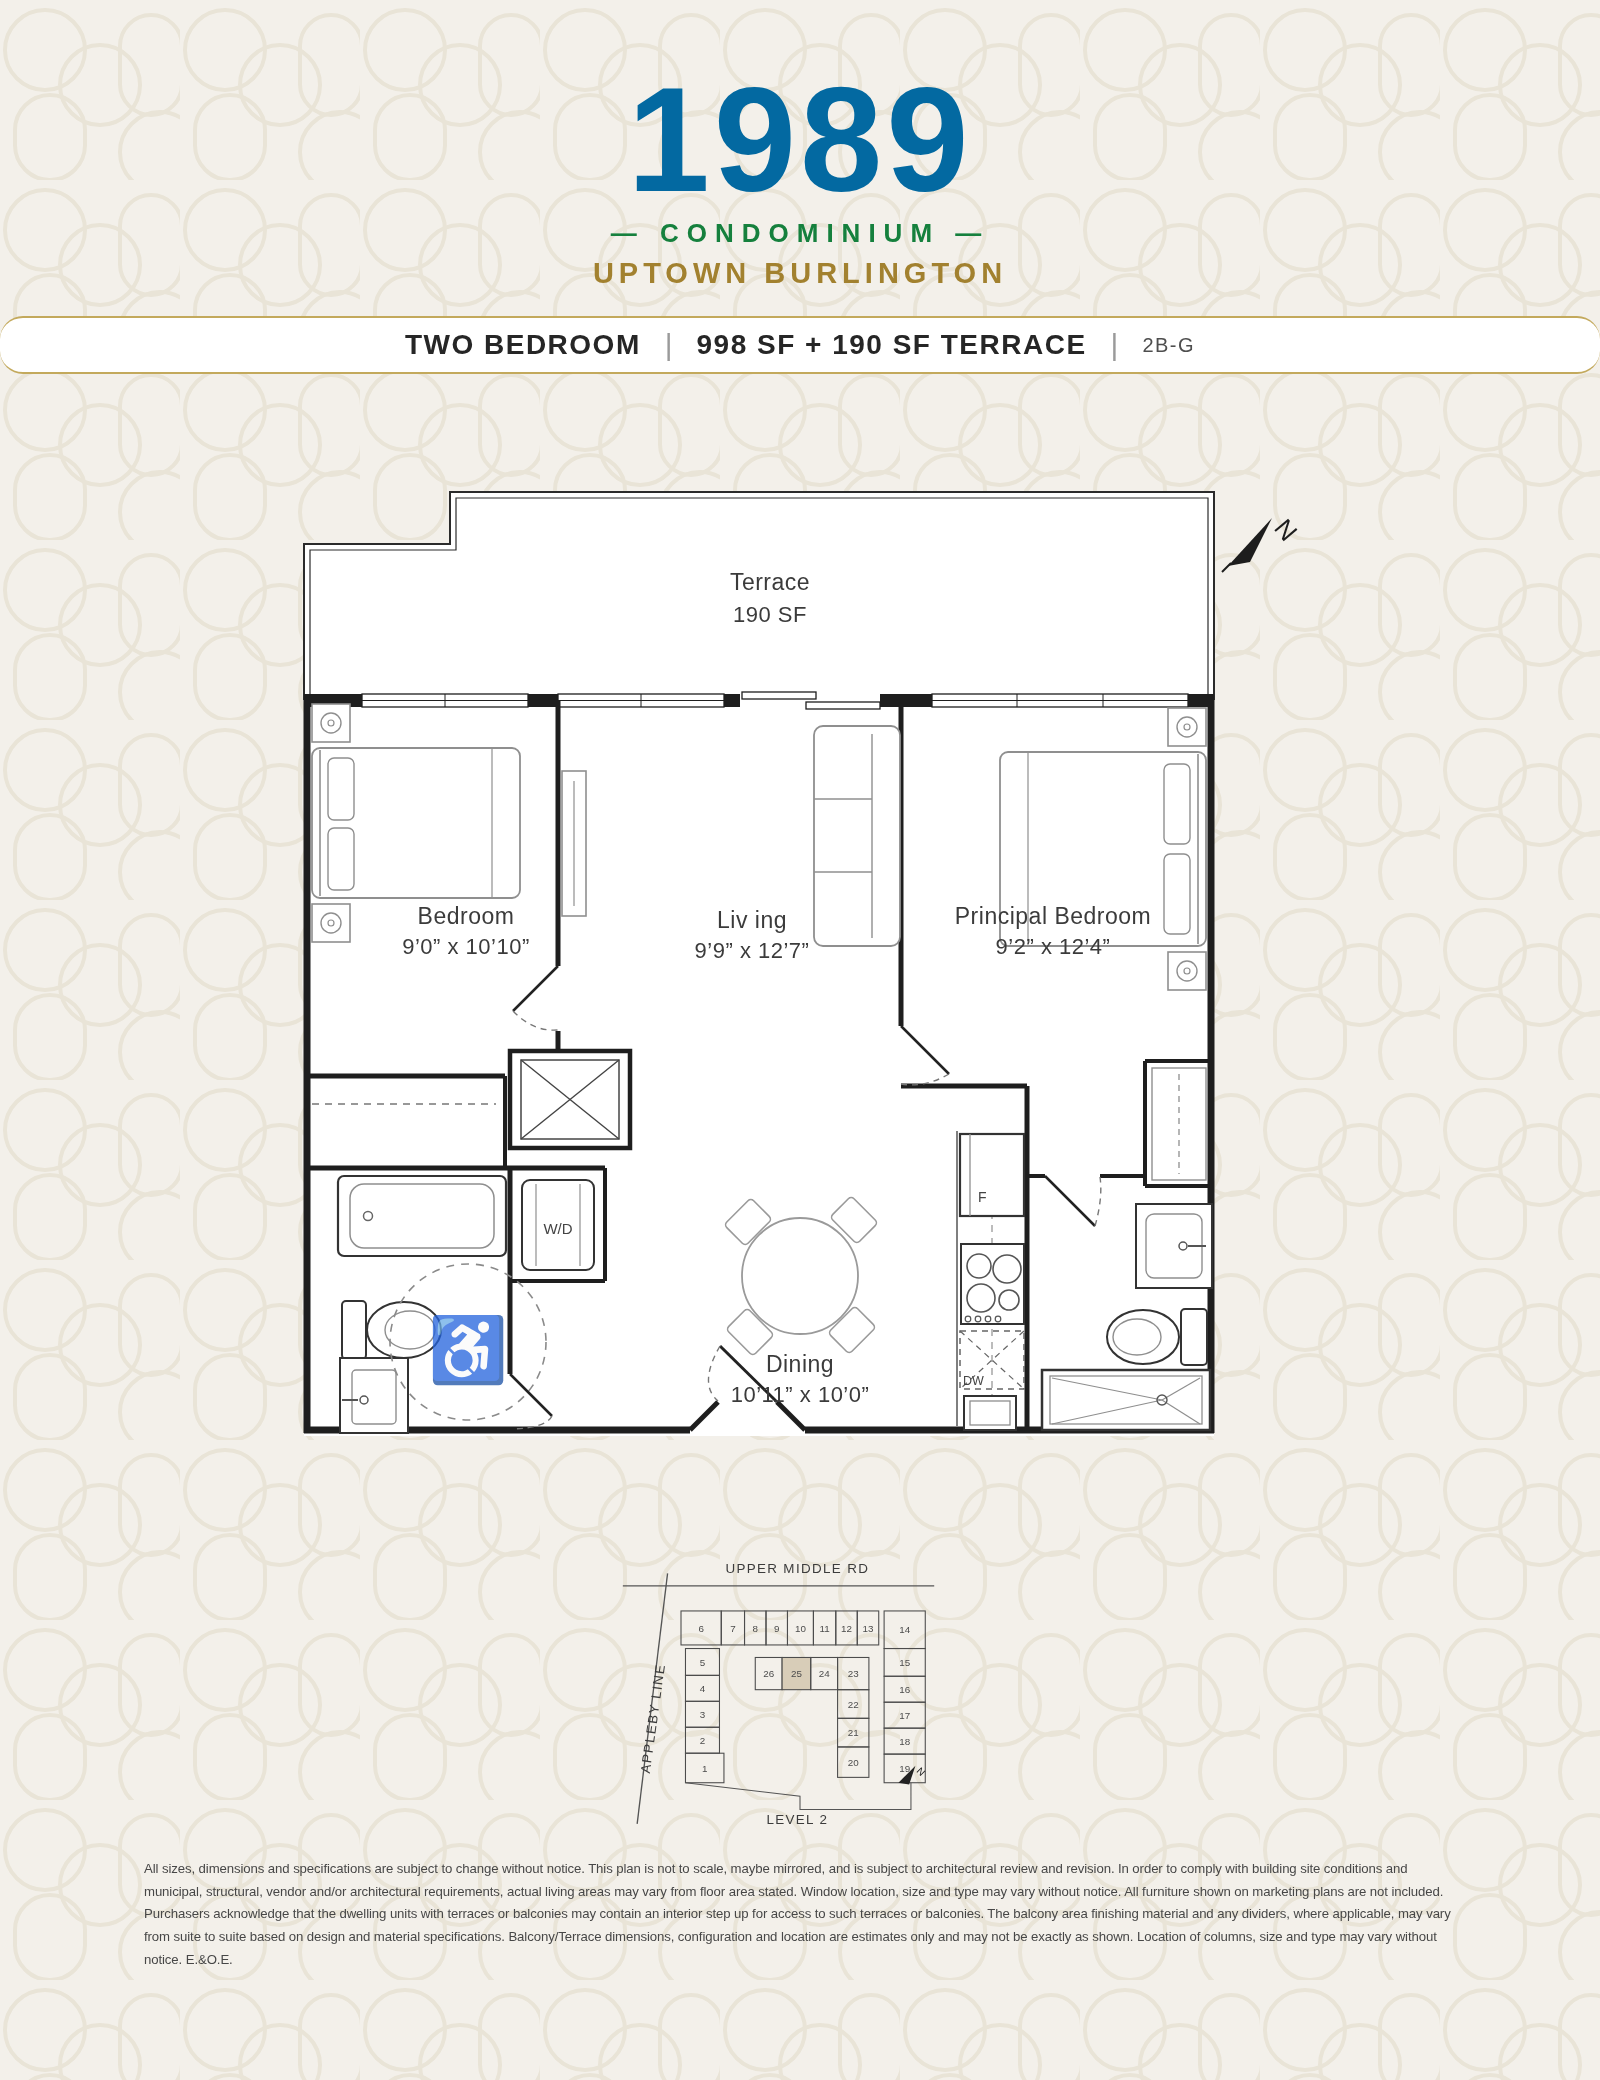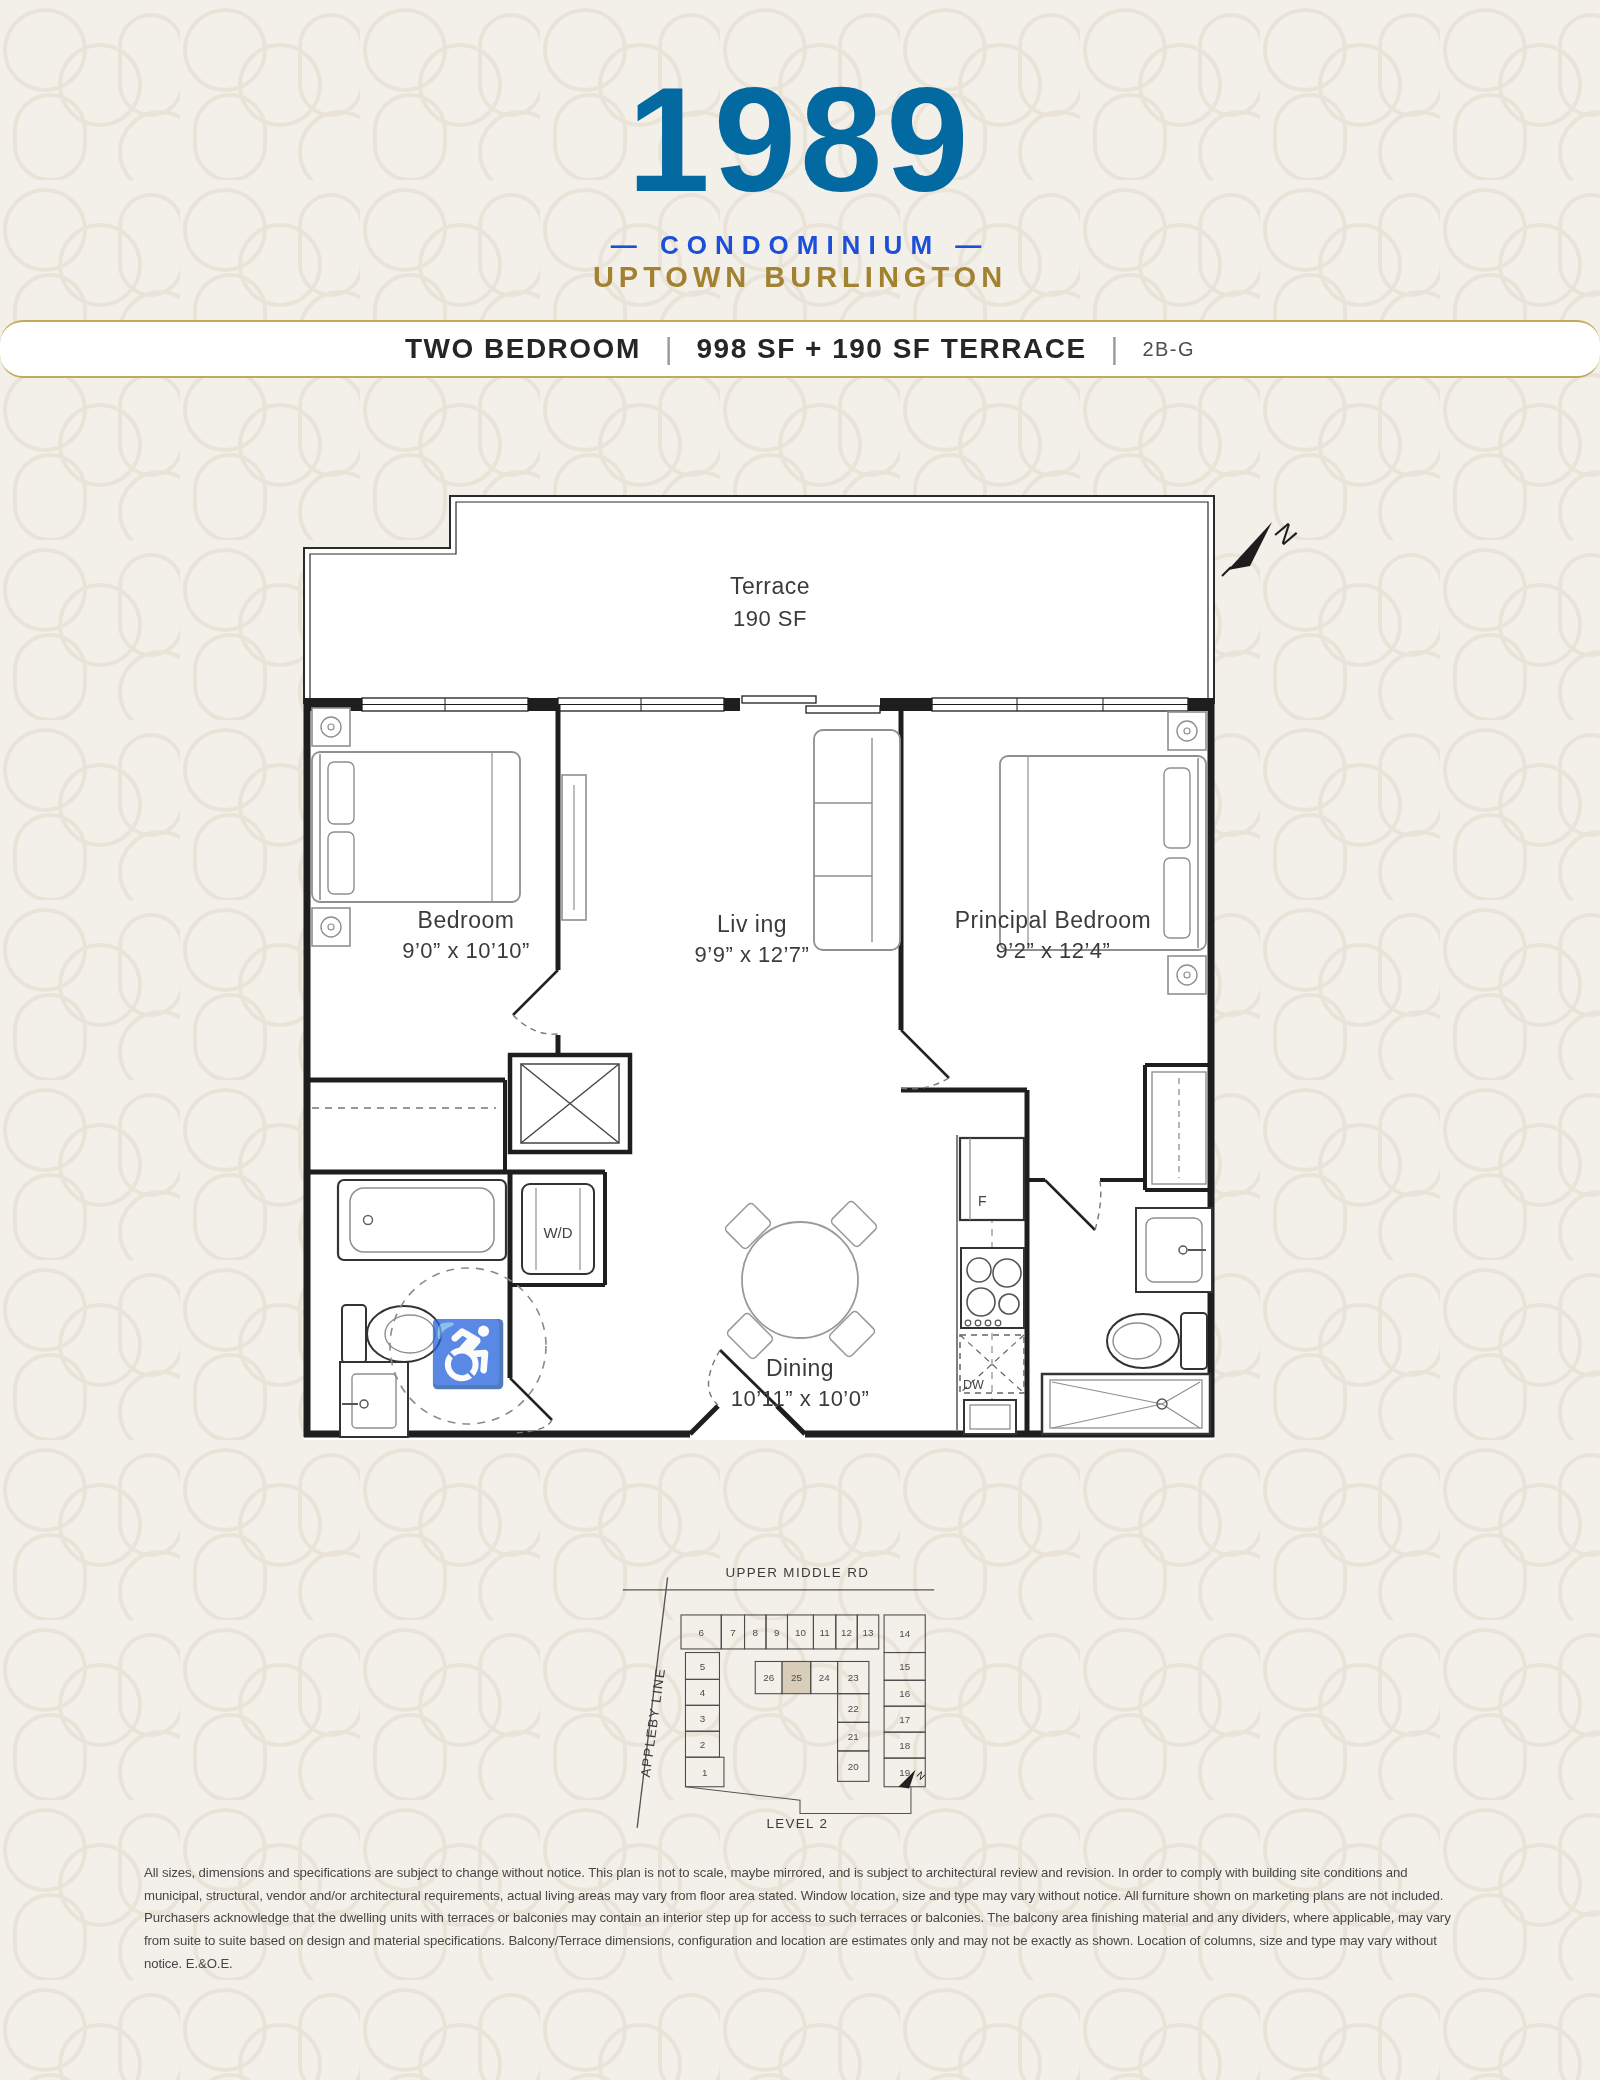--- a/index.html
+++ b/index.html
@@ -3,22 +3,22 @@
 <meta charset="utf-8">
 <style>
   html,body{margin:0;padding:0;background:#d8d5cc;}
   .page{position:relative;width:1600px;height:2080px;overflow:hidden;
         background:#f3f0ea;font-family:"Liberation Sans",sans-serif;}
   .bg-pattern{position:absolute;inset:0;width:100%;height:100%;}
   .layer{position:relative;z-index:1;}
   
   .header{padding-top:66px;text-align:center;}
   .brand-name{font-size:148px;line-height:1;font-weight:700;letter-spacing:4px;color:#0369a1;}
-  .tagline-top{margin-top:16px;font-size:26px;font-weight:700;letter-spacing:8px;color:#1d4ed8;}
-  .tagline-bottom{margin-top:0;font-size:29px;font-weight:700;letter-spacing:5px;color:#a2812f;}
+  .tagline-top{margin-top:4px;font-size:26px;font-weight:700;letter-spacing:8px;color:#15803d;}
+  .tagline-bottom{margin-top:8px;font-size:29px;font-weight:700;letter-spacing:5px;color:#a2812f;}
   
   .title-bar{margin-top:26px;background:#ffffff;border-top:2px solid #c3a95c;border-bottom:2px solid #c3a95c;
              height:54px;display:flex;align-items:center;justify-content:center;border-radius:23px;}
   .tb-text{font-size:28px;font-weight:700;color:#262626;letter-spacing:1.5px;}
   .tb-sep{font-size:30px;font-weight:300;color:#9a9a9a;margin:0 24px;}
   .tb-unit{font-size:20px;font-weight:400;color:#4e4e4e;letter-spacing:1.5px;}
   
   .plan-wrap{margin:112px auto 0;width:1000px;}
   svg text{font-family:"Liberation Sans",sans-serif;}
   .room-name{font-size:23px;fill:#3b3b3b;letter-spacing:.5px;}

